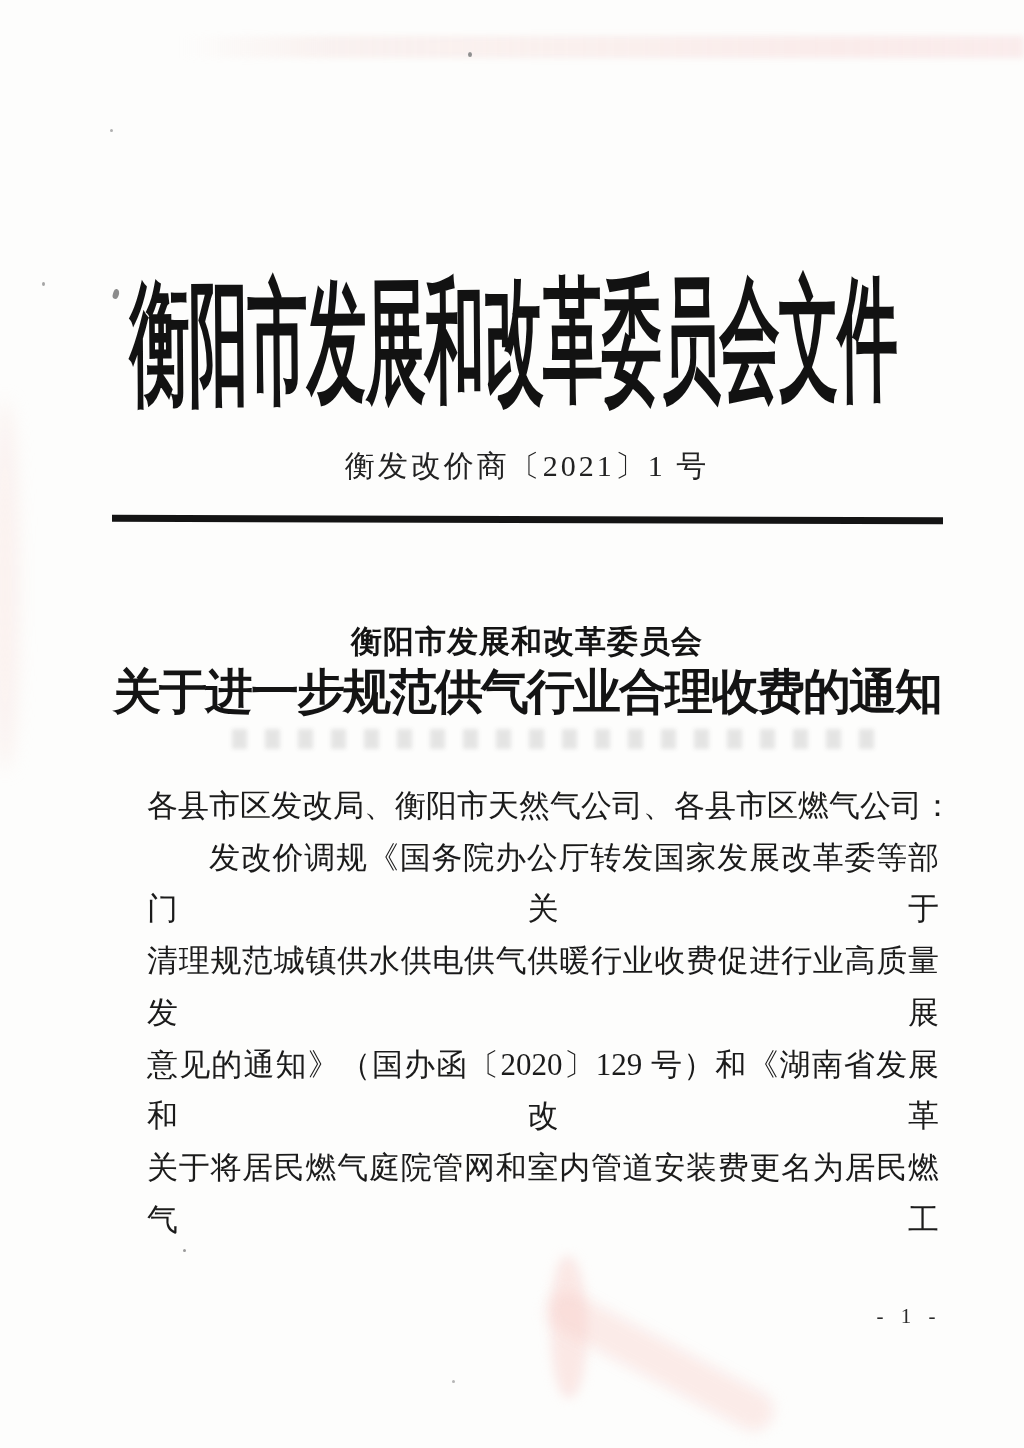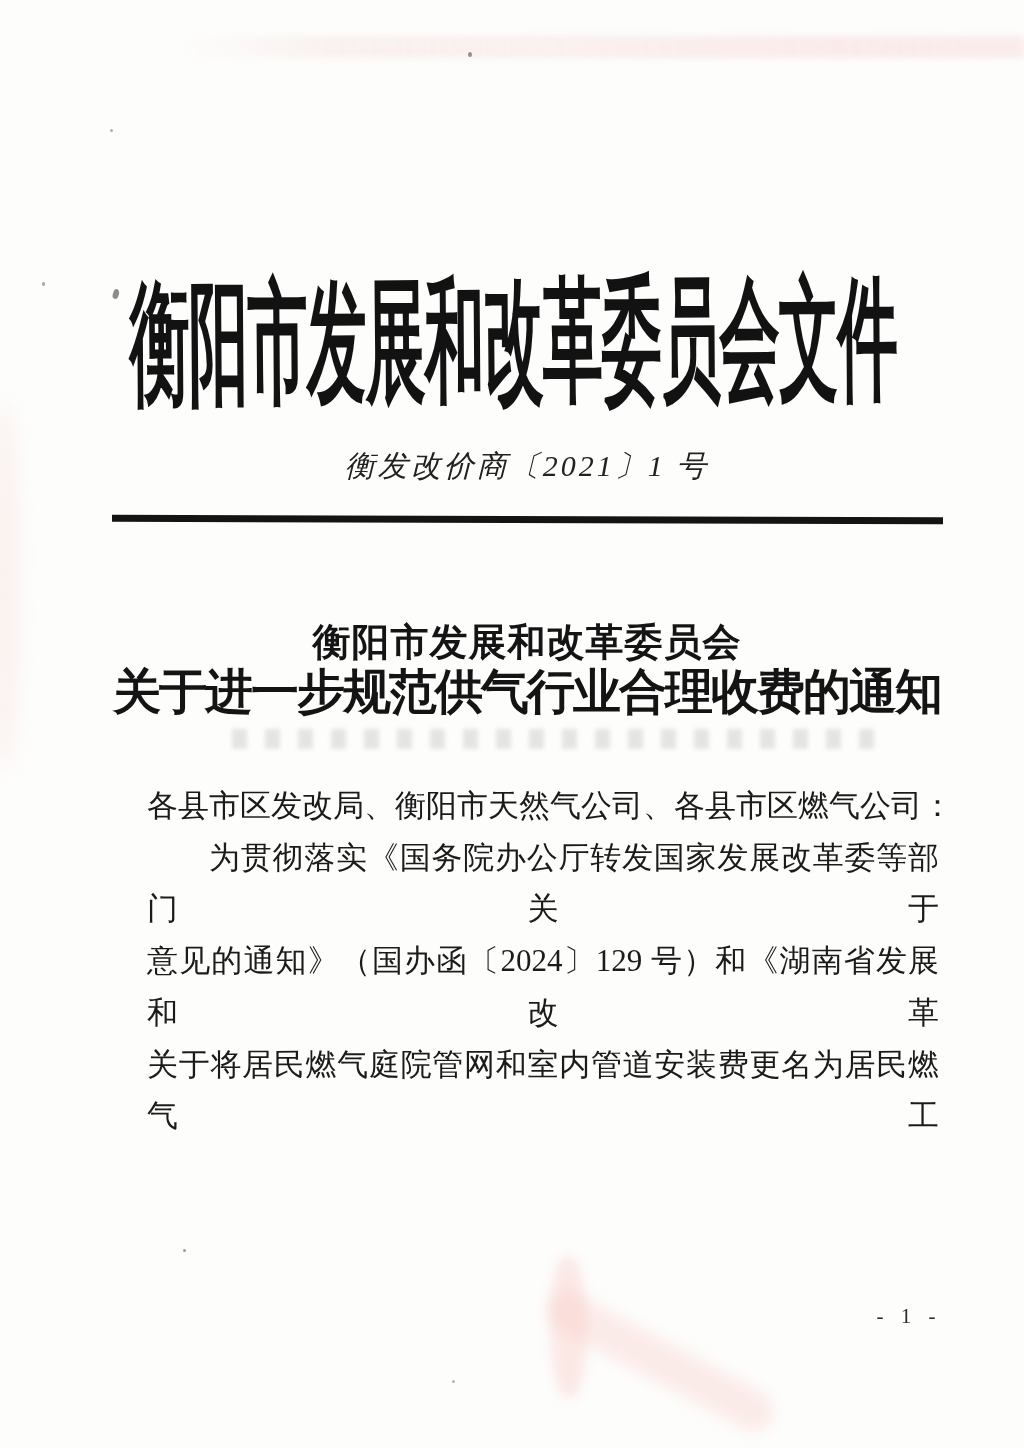--- a/index.html
+++ b/index.html
@@ -80,37 +80,36 @@
     transform-origin:center top;
   }
 
   .doc-number{
     position:absolute;top:446px;left:112px;width:830px;
     text-align:center;
     font-size:30px;
     letter-spacing:3px;
     color:#222;
     white-space:nowrap;
-    font-style:italic;
   }
 
   .rule{
     position:absolute;top:516px;left:112px;width:831px;height:7px;
     background:#141414;
     transform:rotate(0.18deg);
   }
 
   .title-block{
     position:absolute;top:617px;left:112px;width:830px;
     text-align:center;
     font-weight:bold;
     color:#141414;
   }
   .title-line1{
-    font-size:38px;
+    font-size:31px;
     line-height:50px;
     letter-spacing:1px;
     white-space:nowrap;
   }
   .title-line2{
     font-size:48px;
     line-height:50px;
     letter-spacing:-2px;
     white-space:nowrap;
   }
@@ -170,21 +169,22 @@
 
   <div class="rule"></div>
 
   <div class="title-block">
     <div class="title-line1">衡阳市发展和改革委员会</div>
     <div class="title-line2">关于进一步规范供气行业合理收费的通知</div>
   </div>
 
   <div class="body-text">
     <div class="body-line">各县市区发改局、衡阳市天然气公司、各县市区燃气公司：</div>
-    <div class="body-line justified indent">为贯彻落实《国务院办公厅转发国家发展改革委等部门关于</div>
-    <div class="body-line justified">意见的通知》（国办函〔2024〕129 号）和《湖南省发展和改革</div>
+    <div class="body-line justified indent">发改价调规《国务院办公厅转发国家发展改革委等部门关于</div>
+    <div class="body-line justified">清理规范城镇供水供电供气供暖行业收费促进行业高质量发展</div>
+    <div class="body-line justified">意见的通知》（国办函〔2020〕129 号）和《湖南省发展和改革</div>
     <div class="body-line justified">关于将居民燃气庭院管网和室内管道安装费更名为居民燃气工</div>
 
   </div>
 
   <div class="page-number">- 1 -</div>
 
 </div>
 
 </body></html>

